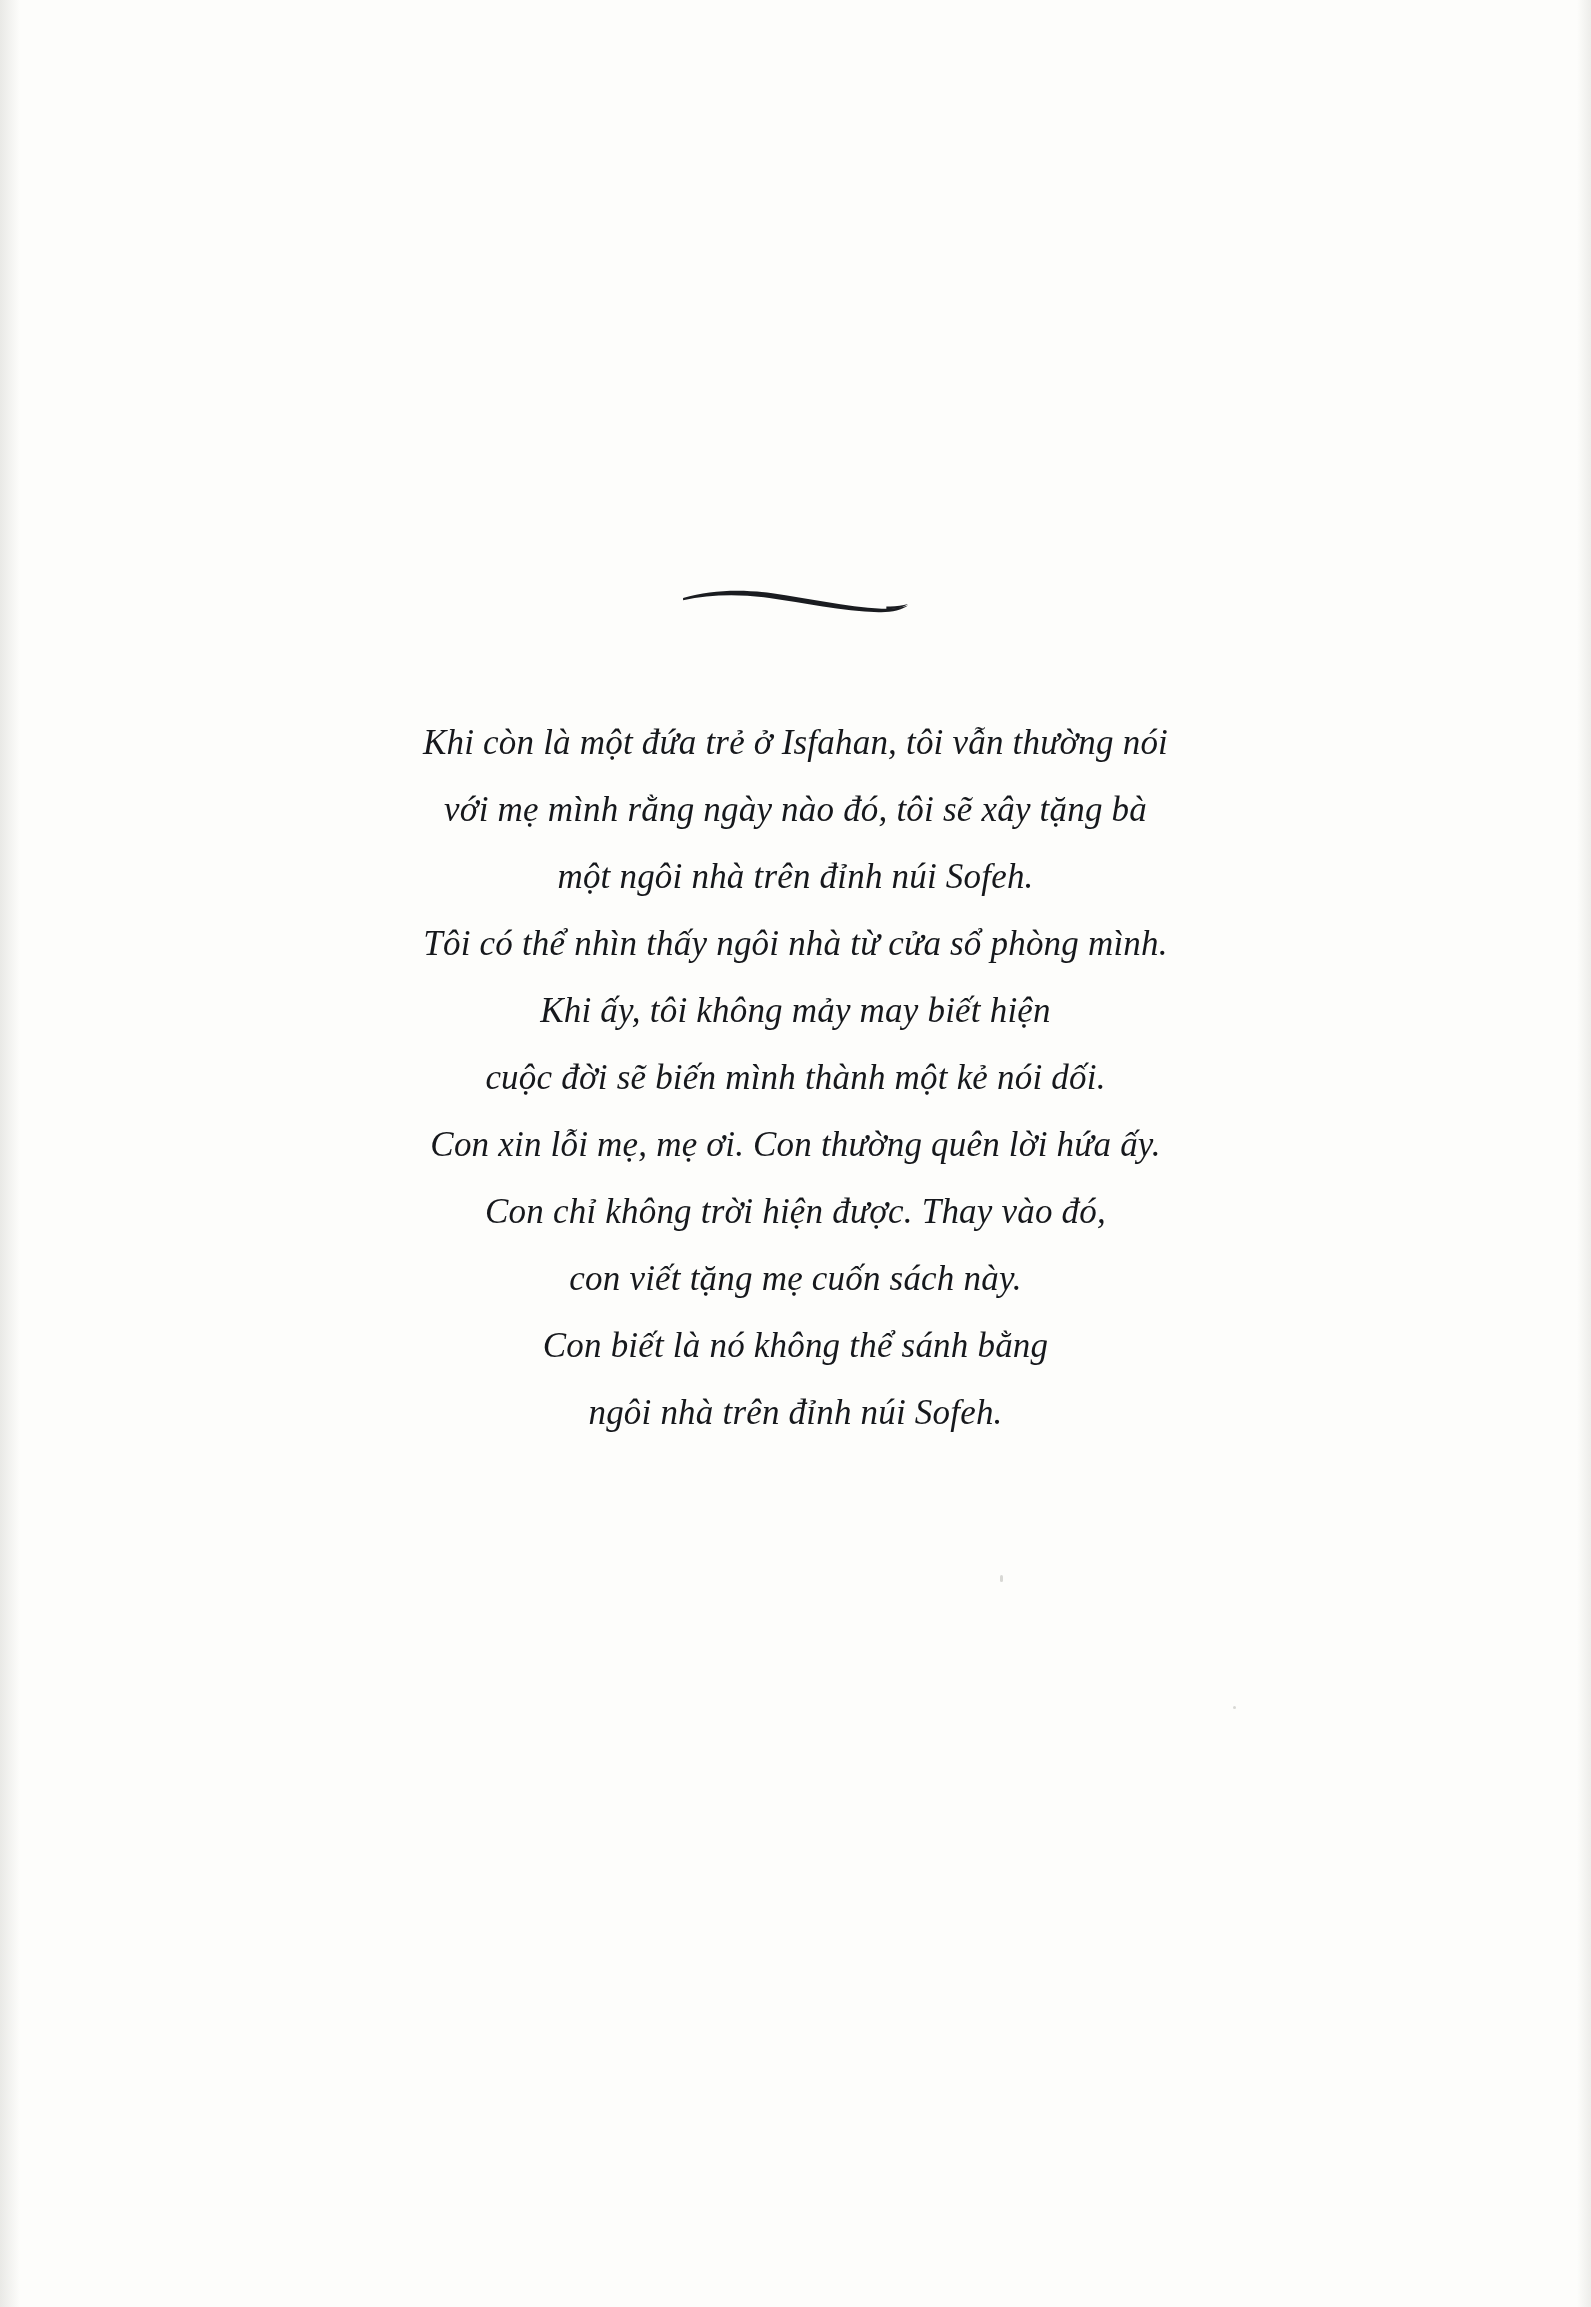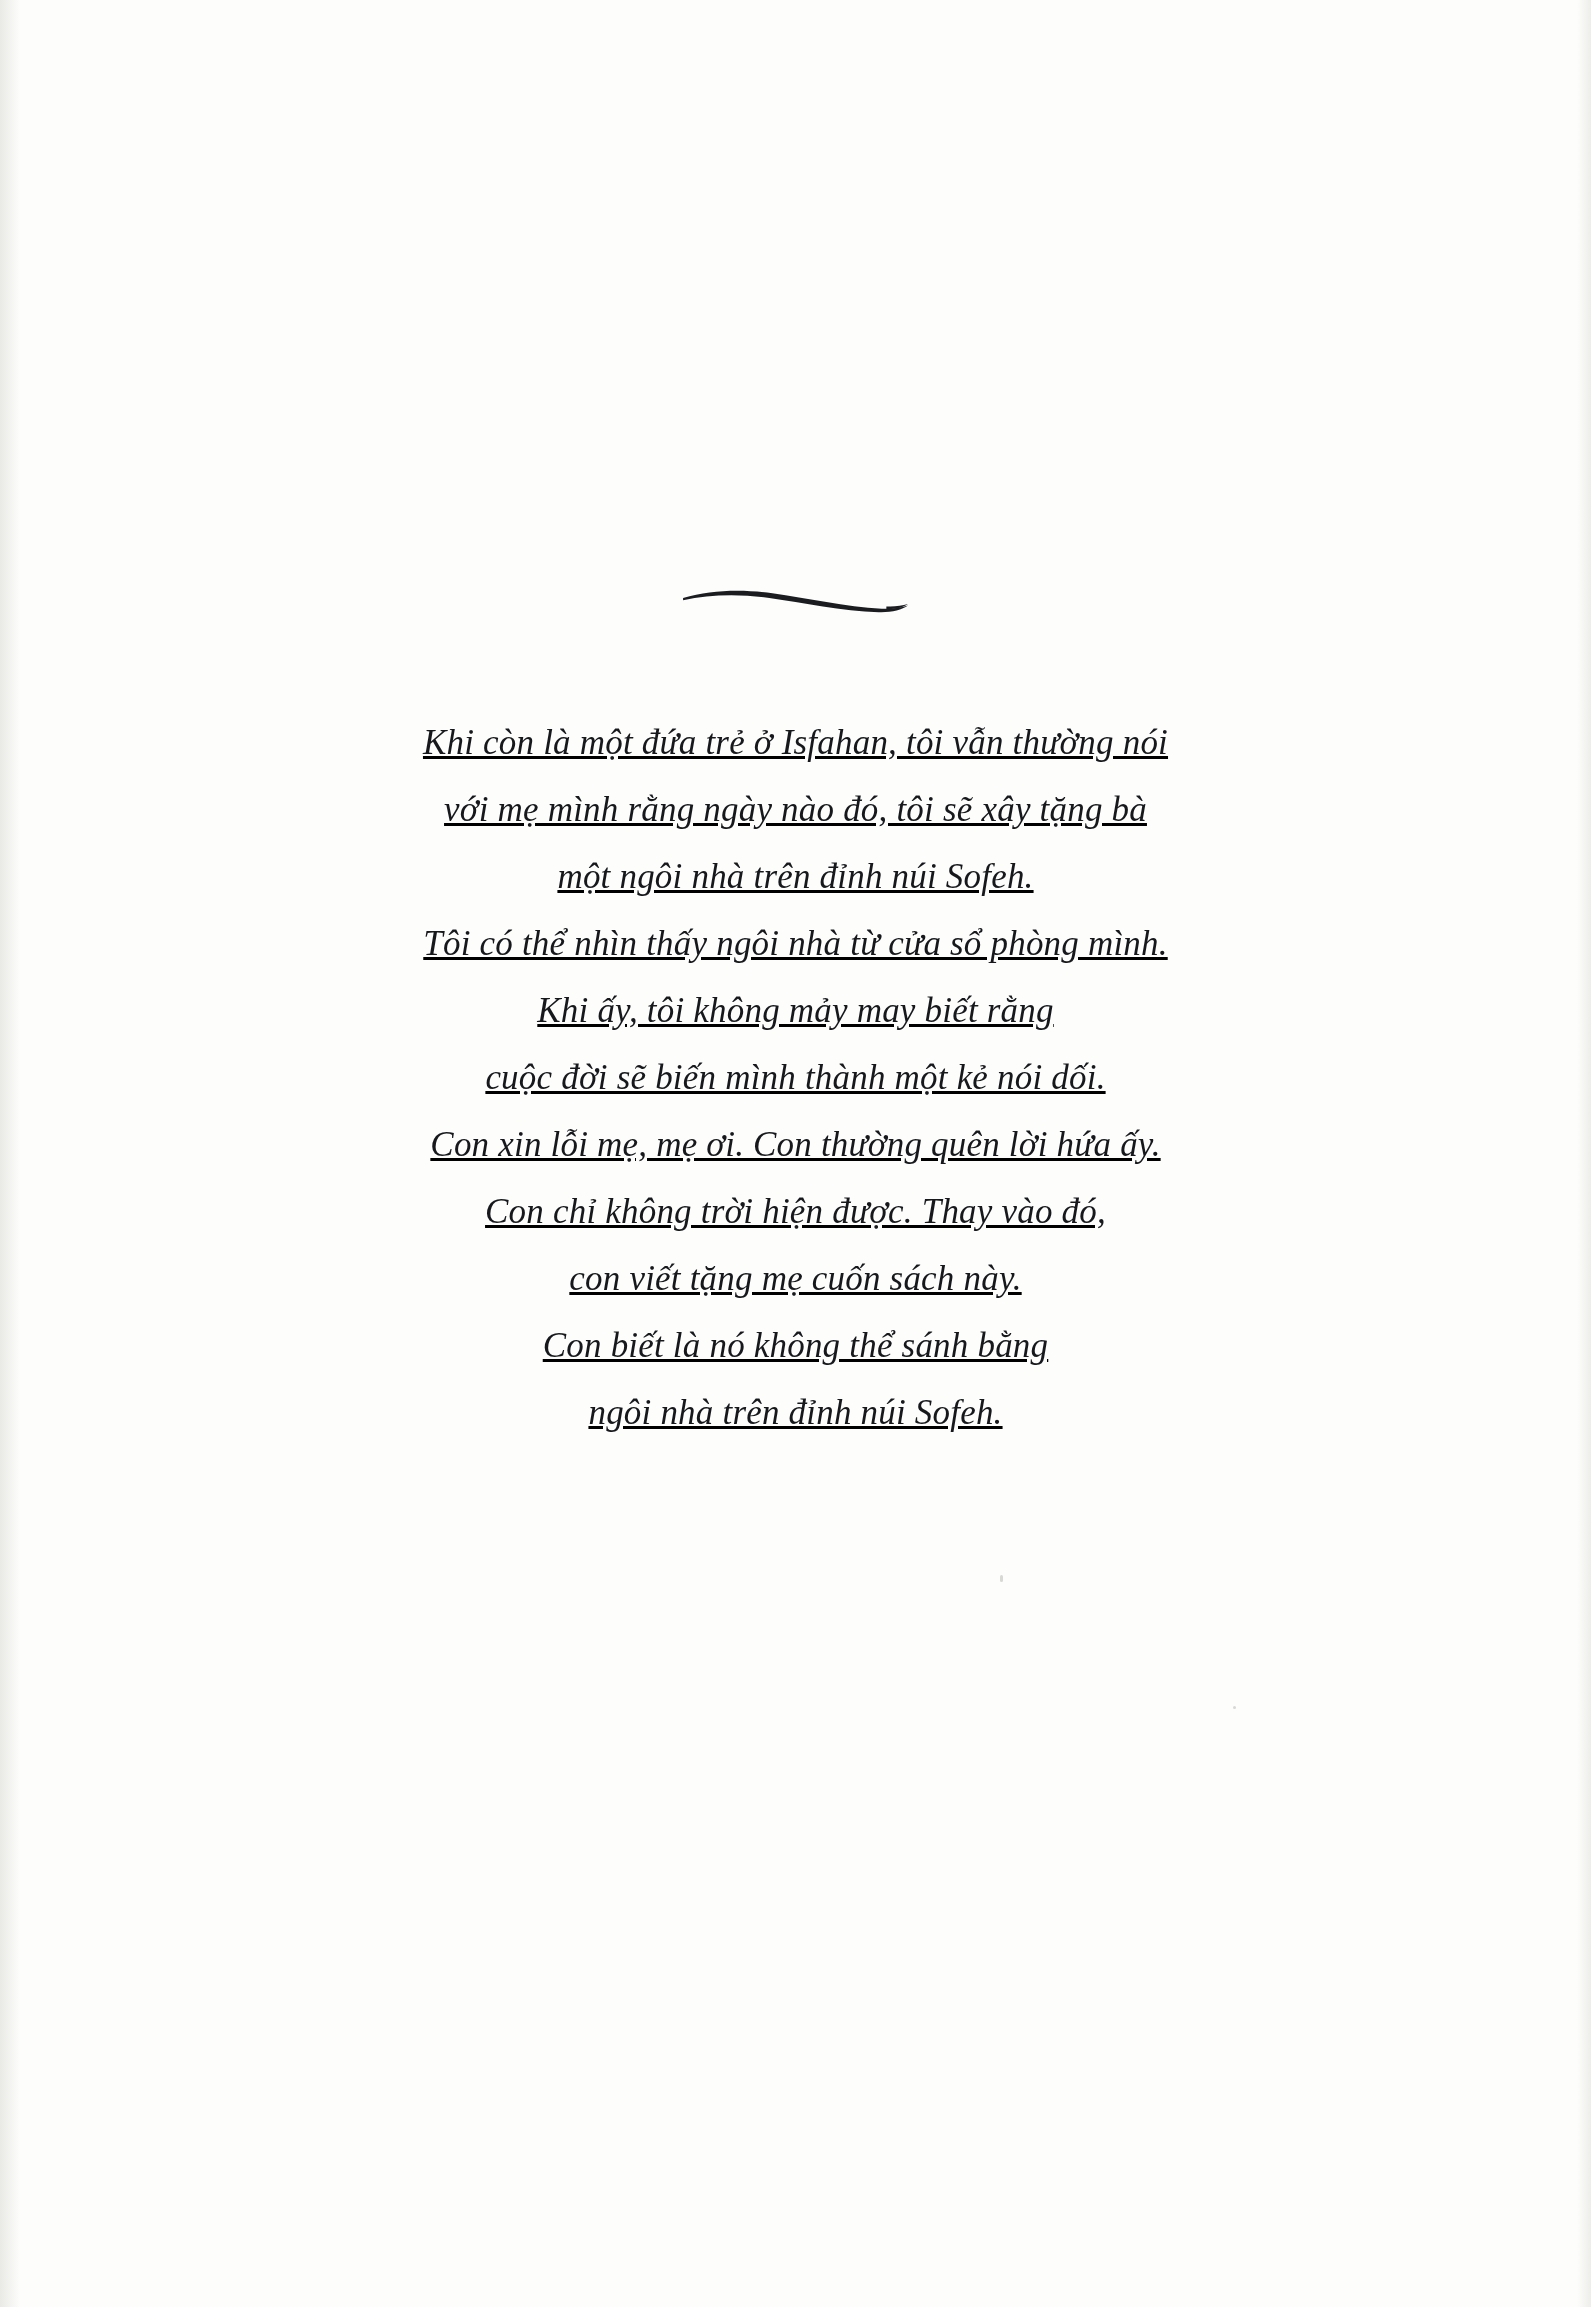--- a/index.html
+++ b/index.html
@@ -40,21 +40,20 @@
   }
 
   .content {
     position: absolute;
     left: 0;
     right: 0;
     top: 584px;
     display: flex;
     flex-direction: column;
     align-items: center;
-    text-decoration: underline;
   }
 
   .ornament {
     width: 231px;
     height: 34px;
     margin-bottom: 91px;
     display: block;
   }
 
   .dedication {
@@ -94,21 +93,21 @@
     <svg class="ornament" viewBox="0 0 300 44" aria-hidden="true">
       <path d="M4 18 C 40 8, 78 6, 120 12 C 165 18, 215 30, 262 32 C 276 32.5, 288 31, 296 28 C 288 34, 274 37, 258 36.5 C 210 35, 160 24, 116 18 C 76 12.5, 38 13.5, 4 21 Z" fill="#1a1c20"></path>
       <path d="M268 29 C 278 29.5, 288 28.5, 296 26 C 289 31, 279 33, 268 32.6 Z" fill="#1a1c20"></path>
     </svg>
 
     <div class="dedication">
       <span class="line">Khi còn là một đứa trẻ ở Isfahan, tôi vẫn thường nói</span>
       <span class="line">với mẹ mình rằng ngày nào đó, tôi sẽ xây tặng bà</span>
       <span class="line">một ngôi nhà trên đỉnh núi Sofeh.</span>
       <span class="line">Tôi có thể nhìn thấy ngôi nhà từ cửa sổ phòng mình.</span>
-      <span class="line">Khi ấy, tôi không mảy may biết rằng</span>
+      <span class="line">Khi ấy, tôi không mảy may biết hiện</span>
       <span class="line">cuộc đời sẽ biến mình thành một kẻ nói dối.</span>
       <span class="line">Con xin lỗi mẹ, mẹ ơi. Con thường quên lời hứa ấy.</span>
       <span class="line">Con chỉ không trời hiện được. Thay vào đó,</span>
       <span class="line">con viết tặng mẹ cuốn sách này.</span>
       <span class="line">Con biết là nó không thể sánh bằng</span>
       <span class="line">ngôi nhà trên đỉnh núi Sofeh.</span>
     </div>
 
   </div>
 

